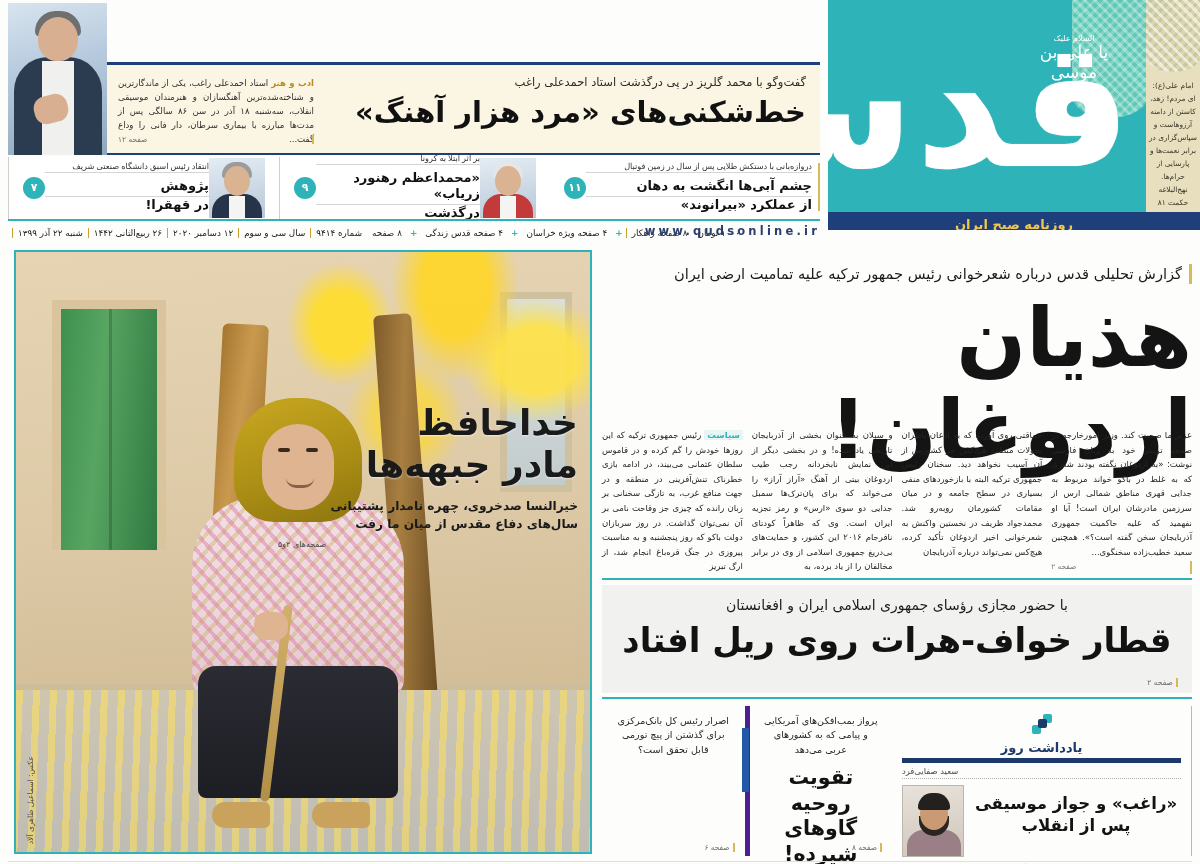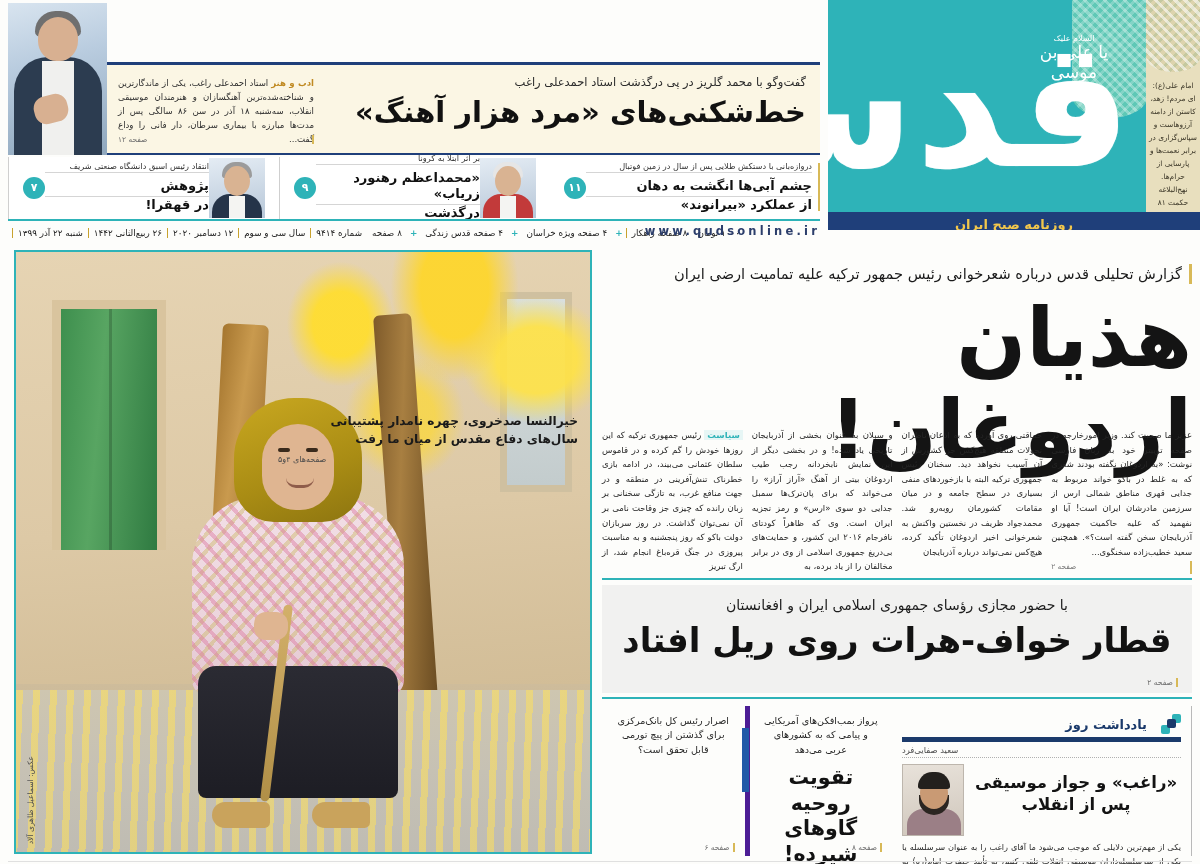--- a/index.html
+++ b/index.html
@@ -215,21 +215,21 @@
     color: #ffffff;
     font-size: 11px;
     font-weight: bold;
     line-height: 22px;
     text-align: center;
     margin-left: 6px;
   }
   .brief-txt { flex: 1 1 auto; text-align: right; }
   .brief-kicker {
     font-size: 8.2px; color: #333333; margin-bottom: 5px;
-    border-bottom: 1px solid #d5d5d5; padding-bottom: 1px;
+    border-bottom: 1px solid #d5d5d5; padding-bottom: 1px; font-family: Liberation Serif, serif;
   }
   .brief-title {
     font-size: 13px; font-weight: bold; color: #111111; line-height: 1.25;
     border-bottom: 1px solid #d5d5d5; padding-bottom: 2px;
   }
   .brief-photo {
     flex: 0 0 auto;
     width: 56px; height: 60px;
     margin-right: 6px;
     background: linear-gradient(170deg,#e4ecf4,#b7c7d8);
@@ -565,24 +565,24 @@
     bottom: 4px; right: 10px;
     font-size: 7.4px;
     color: #6b6b6b;
     border-right: 2px solid #d8b957;
     padding-right: 3px;
   }
 
   
   .note-head {
     display: flex;
-    flex-direction: row;
+    flex-direction: column;
     align-items: center;
     justify-content: flex-start;
-    gap: 14px;
+    gap: 6px;
   }
   .note-head-title {
     font-size: 13px;
     font-weight: bold;
     color: #1b3a6b;
     letter-spacing: 2px;
   }
   .note-logo {
     width: 20px; height: 20px;
     position: relative;
@@ -756,20 +756,22 @@
       <div class="w-face"></div>
       <div class="w-eye-l"></div>
         <div class="w-eye-r"></div>
         <div class="w-smile"></div>
       <div class="cane"></div>
       <div class="w-hand"></div>
       <div class="w-shoe-l"></div>
         <div class="w-shoe-r"></div>
     </div>
     <div class="photo-overlay">
+      <div class="photo-title" style="white-space:pre-line">خداحافظ
+مادر جبهه‌ها</div>
       <div class="photo-sub" style="white-space:pre-line">خیرالنسا صدخروی، چهره نامدار پشتیبانی
 سال‌های دفاع مقدس از میان ما رفت</div>
       <div class="photo-pageref">صفحه‌های ۴و۵</div>
     </div>
     <div class="photo-credit">عکس: اسماعیل ظاهری آلاد</div>
   </div>
 
   <div class="lead-kicker-wrap">
     <div class="lead-kicker">گزارش تحلیلی قدس درباره شعرخوانی رئیس جمهور ترکیه علیه تمامیت ارضی ایران</div>
   </div>

